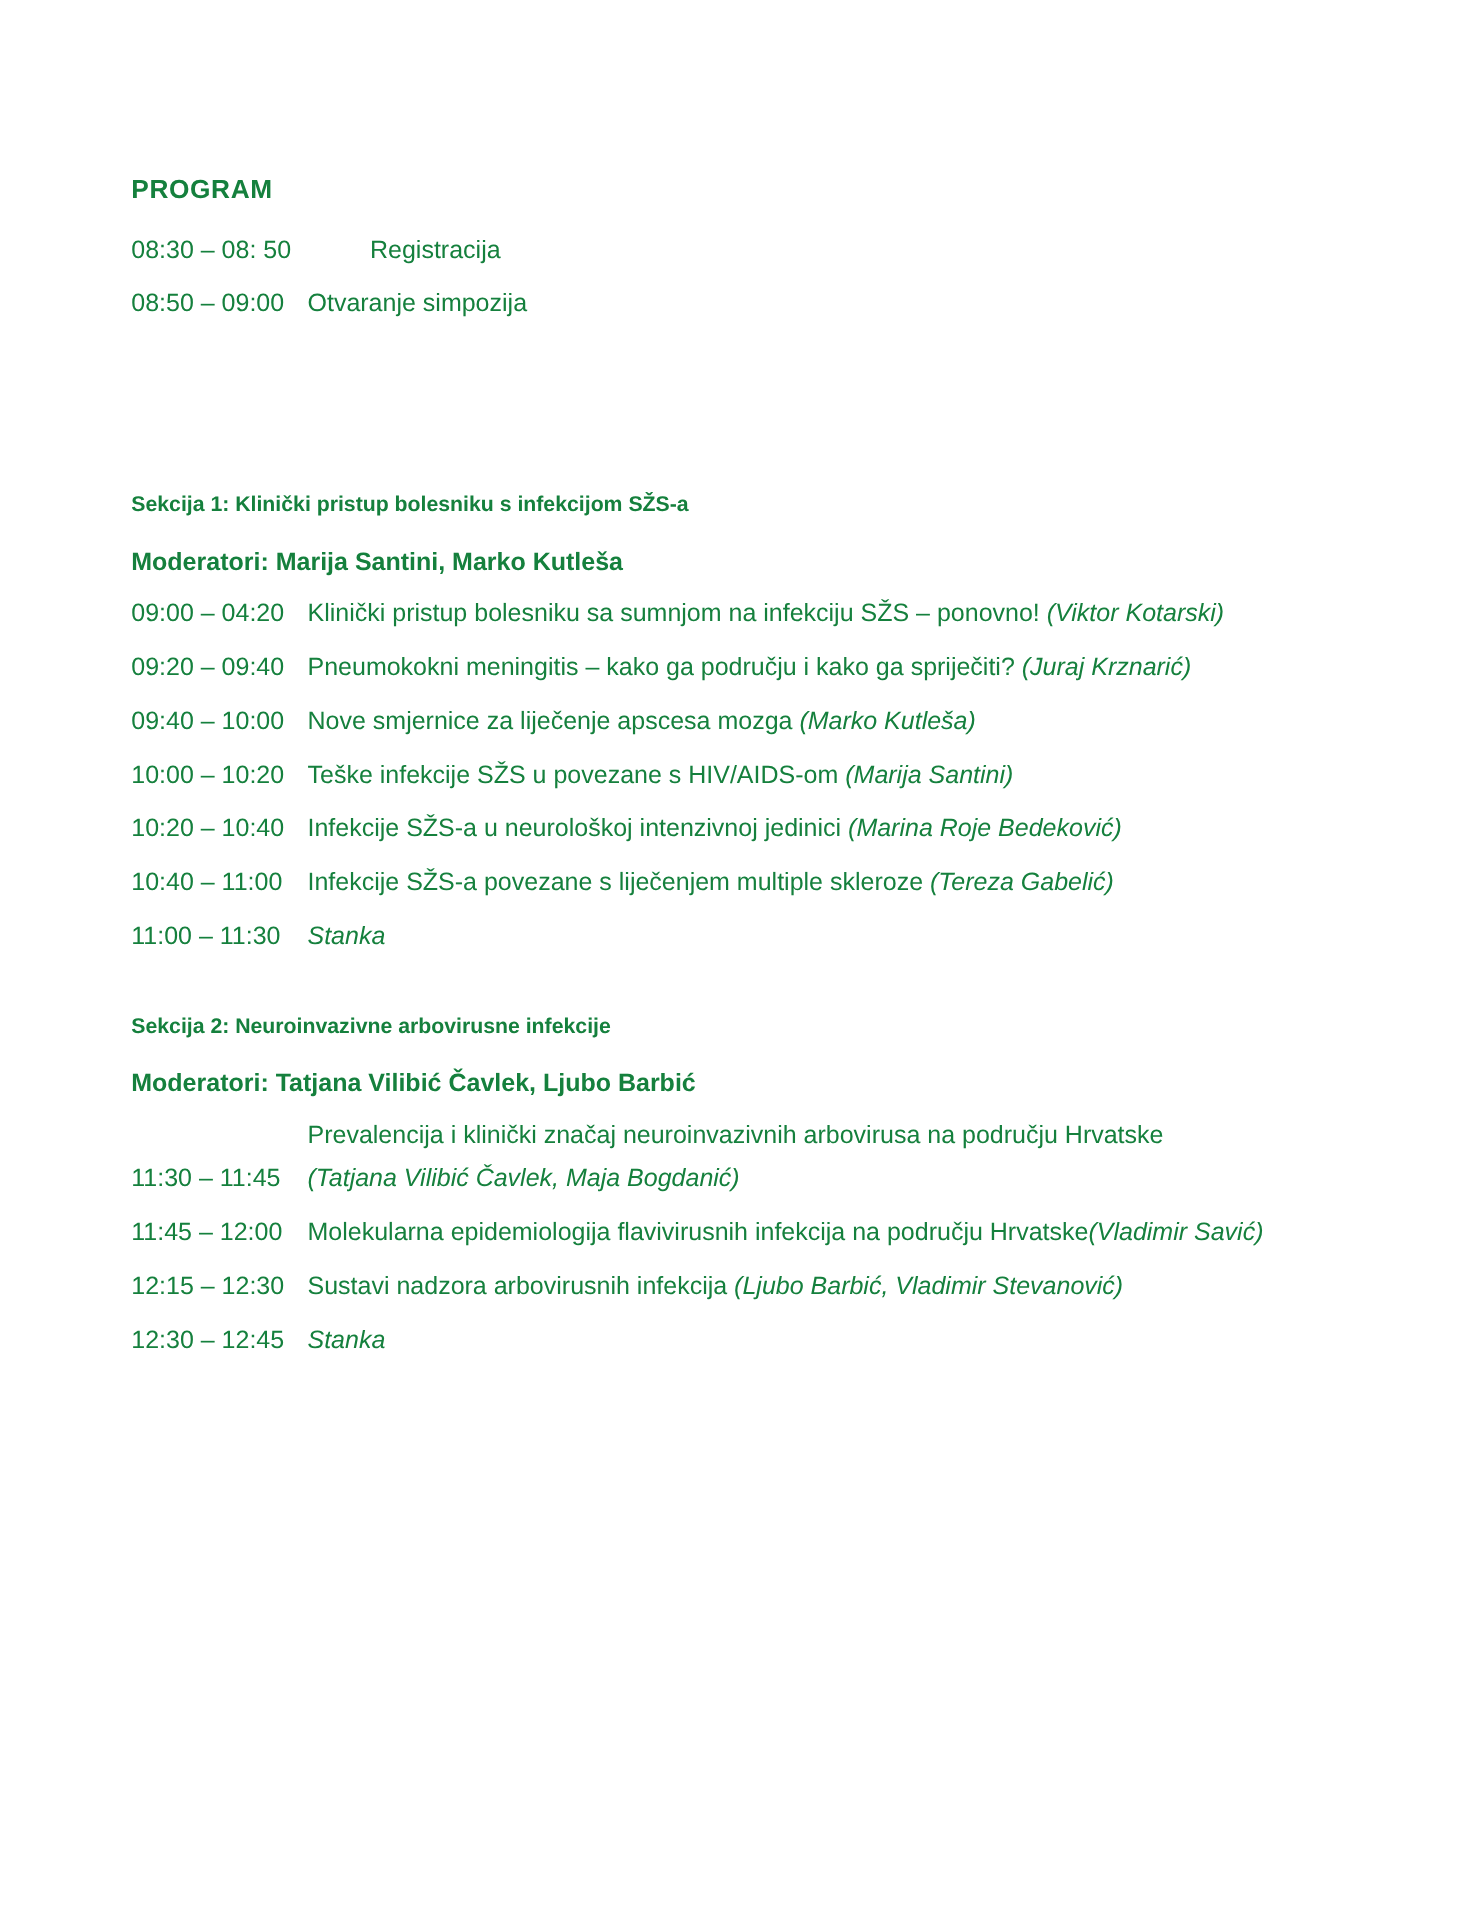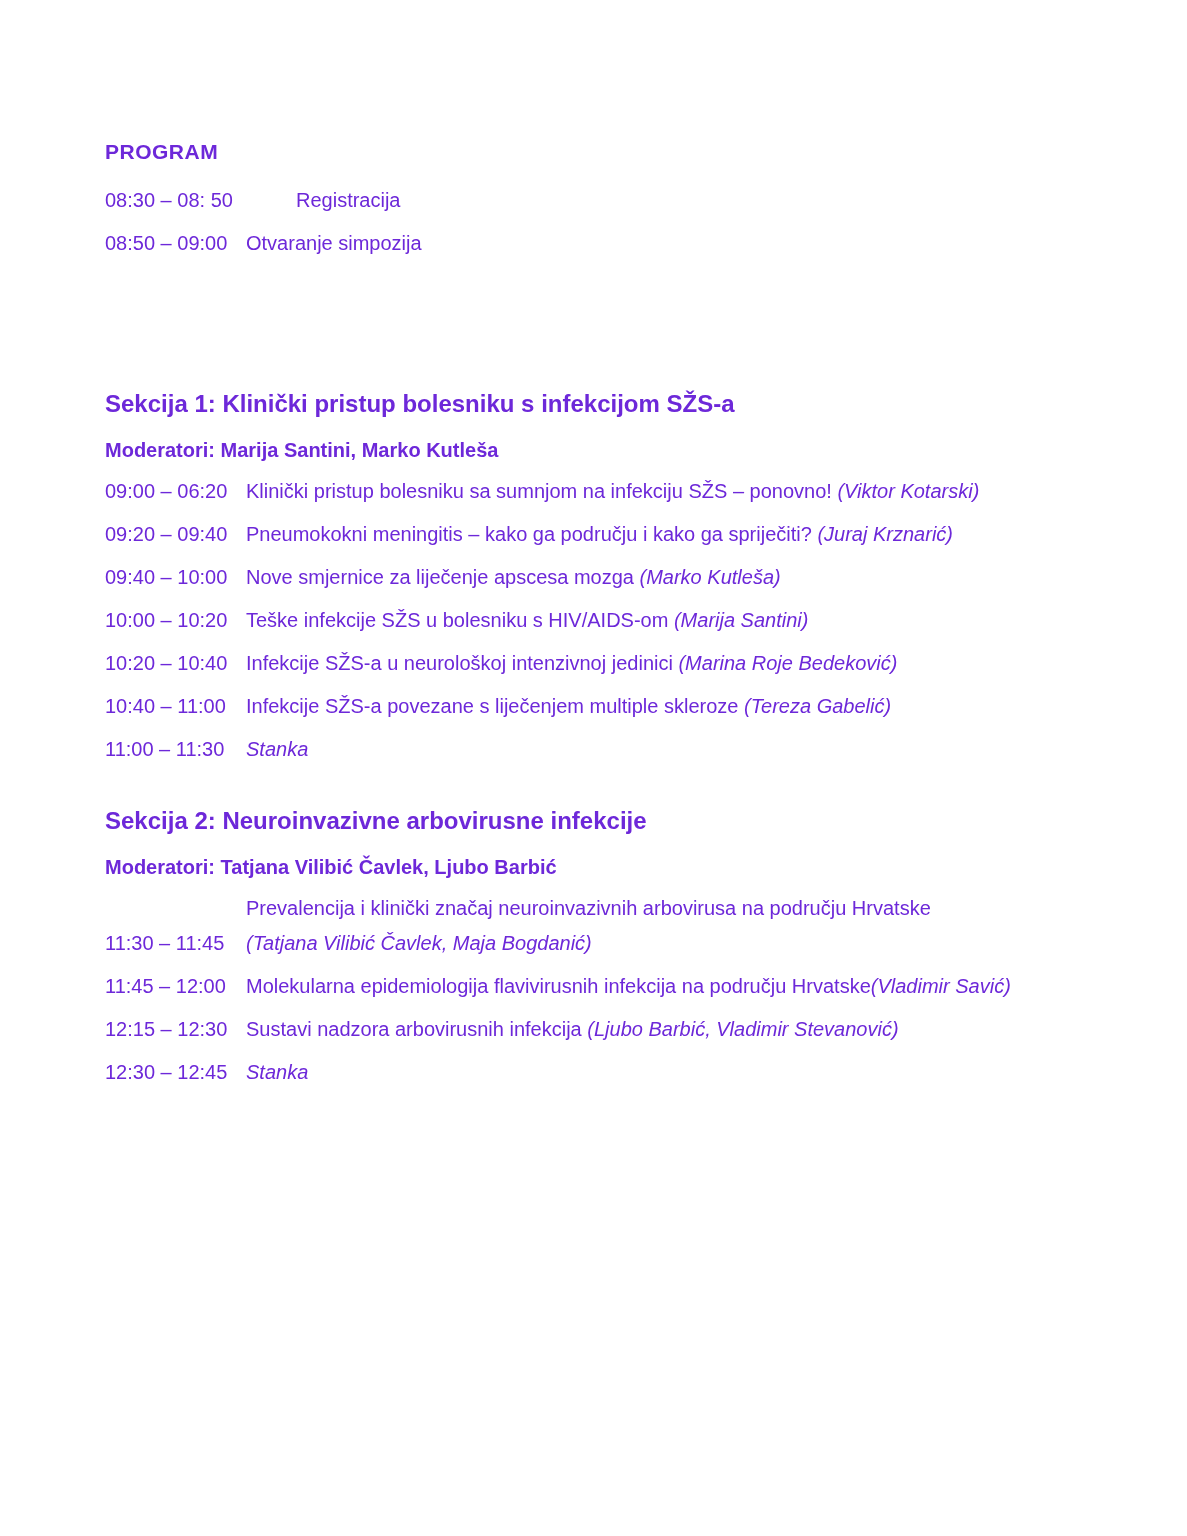--- a/index.html
+++ b/index.html
@@ -5,21 +5,21 @@
   html, body { margin: 0; padding: 0; background: #ffffff; }
   .page {
     position: relative;
     width: 1187px;
     height: 1536px;
     box-sizing: border-box;
     padding: 134px 60px 0 105px;
     background: #ffffff;
     font-family: "Liberation Sans", sans-serif;
     font-size: 20px;
-    color: #6d28d9;
+    color: #15803d;
     overflow: hidden;
   }
   .doc-title {
     font-size: 21px;
     font-weight: bold;
     line-height: 35px;
     margin: 0 0 14px 0;
     letter-spacing: 0.5px;
   }
   .row {
@@ -31,21 +31,21 @@
   .row .time {
     flex: 0 0 141px;
     white-space: pre;
   }
   .row .desc { flex: 1 1 auto; }
   .row .desc.wide { margin-left: 50px; }
   .i { font-style: italic; }
   .section { margin-top: 36px; }
   #sections > .section:first-child { margin-top: 125px; }
   .section-heading {
-    font-size: 24px;
+    font-size: 17px;
     font-weight: bold;
     line-height: 35px;
     margin: 0 0 12px 0;
   }
   .moderators {
     font-weight: bold;
     line-height: 35px;
     margin: 0 0 6px 0;
   }
 </style>
@@ -64,37 +64,37 @@
     <span class="time">08:50 – 09:00</span>
     <span class="desc"><span>Otvaranje simpozija</span></span>
   </div>
 </div>
   <div id="sections">
   <div class="section">
     <h2 class="section-heading">Sekcija 1: Klinički pristup bolesniku s infekcijom SŽS-a</h2>
     <div class="moderators">Moderatori: Marija Santini, Marko Kutleša</div>
     <div class="items">
   <div class="row">
-    <span class="time">09:00 – 06:20</span>
+    <span class="time">09:00 – 04:20</span>
     <span class="desc"><span>Klinički pristup bolesniku sa sumnjom na infekciju SŽS – ponovno! </span><span class="i">(Viktor Kotarski)</span></span>
   </div>
 
   <div class="row">
     <span class="time">09:20 – 09:40</span>
     <span class="desc"><span>Pneumokokni meningitis – kako ga području i kako ga spriječiti? </span><span class="i">(Juraj Krznarić)</span></span>
   </div>
 
   <div class="row">
     <span class="time">09:40 – 10:00</span>
     <span class="desc"><span>Nove smjernice za liječenje apscesa mozga </span><span class="i">(Marko Kutleša)</span></span>
   </div>
 
   <div class="row">
     <span class="time">10:00 – 10:20</span>
-    <span class="desc"><span>Teške infekcije SŽS u bolesniku s HIV/AIDS-om </span><span class="i">(Marija Santini)</span></span>
+    <span class="desc"><span>Teške infekcije SŽS u povezane s HIV/AIDS-om </span><span class="i">(Marija Santini)</span></span>
   </div>
 
   <div class="row">
     <span class="time">10:20 – 10:40</span>
     <span class="desc"><span>Infekcije SŽS-a u neurološkoj intenzivnoj jedinici </span><span class="i">(Marina Roje Bedeković)</span></span>
   </div>
 
   <div class="row">
     <span class="time">10:40 – 11:00</span>
     <span class="desc"><span>Infekcije SŽS-a povezane s liječenjem multiple skleroze </span><span class="i">(Tereza Gabelić)</span></span>

